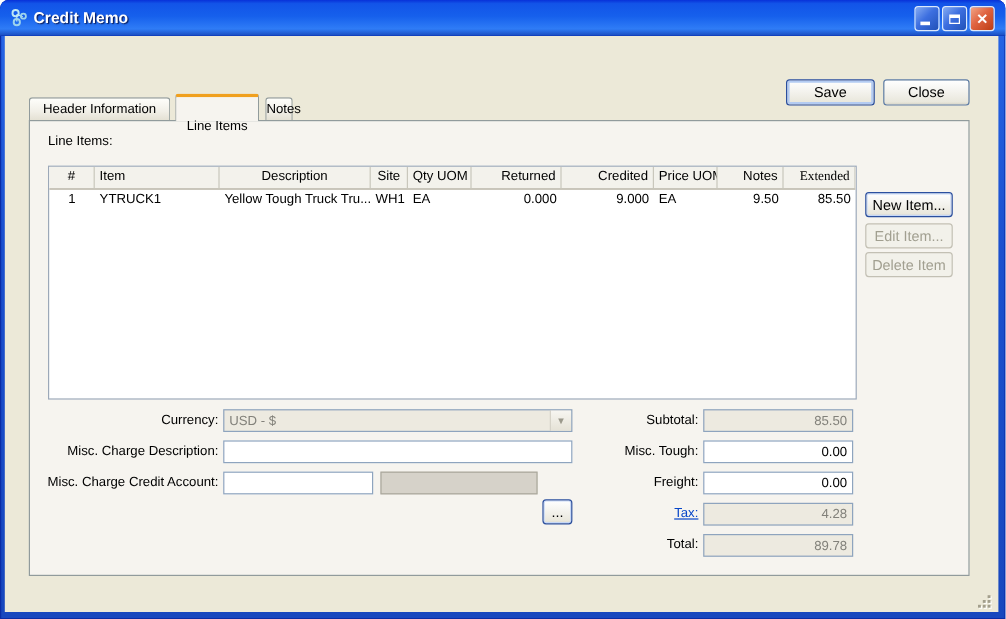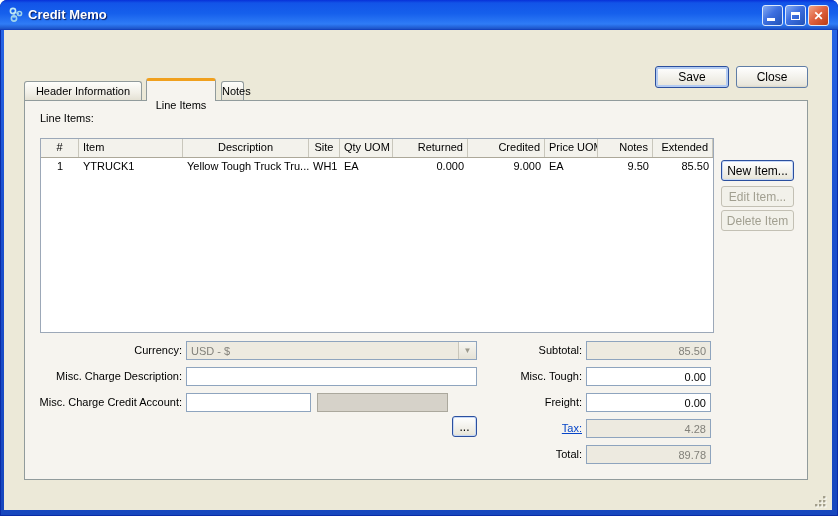--- a/index.html
+++ b/index.html
@@ -107,21 +107,21 @@
     <div class="thead" id="thead">
         <div class="th" style="width: 38px; text-align: center;">#</div>
         <div class="th" style="width: 104px; text-align: left;">Item</div>
         <div class="th" style="width: 126px; text-align: center;">Description</div>
         <div class="th" style="width: 31px; text-align: center;">Site</div>
         <div class="th" style="width: 53px; text-align: left;">Qty UOM</div>
         <div class="th" style="width: 75px; text-align: right;">Returned</div>
         <div class="th" style="width: 77px; text-align: right;">Credited</div>
         <div class="th" style="width: 53px; text-align: left;">Price UOM</div>
         <div class="th" style="width: 55px; text-align: right;">Notes</div>
-        <div class="th" style="width: 60px; text-align: right;">Extended</div>
+        <div class="th" style="width: 60px; text-align: right; font-family: Liberation Serif, serif;">Extended</div>
       </div>
     <div id="tbody">
         <div class="trow">
           <div class="td" style="width: 38px; text-align: center;">1</div>
           <div class="td" style="width: 104px; text-align: left;">YTRUCK1</div>
           <div class="td" style="width: 126px; text-align: left;">Yellow Tough Truck Tru...</div>
           <div class="td" style="width: 31px; text-align: center;">WH1</div>
           <div class="td" style="width: 53px; text-align: left;">EA</div>
           <div class="td" style="width: 75px; text-align: right;">0.000</div>
           <div class="td" style="width: 77px; text-align: right;">9.000</div>

